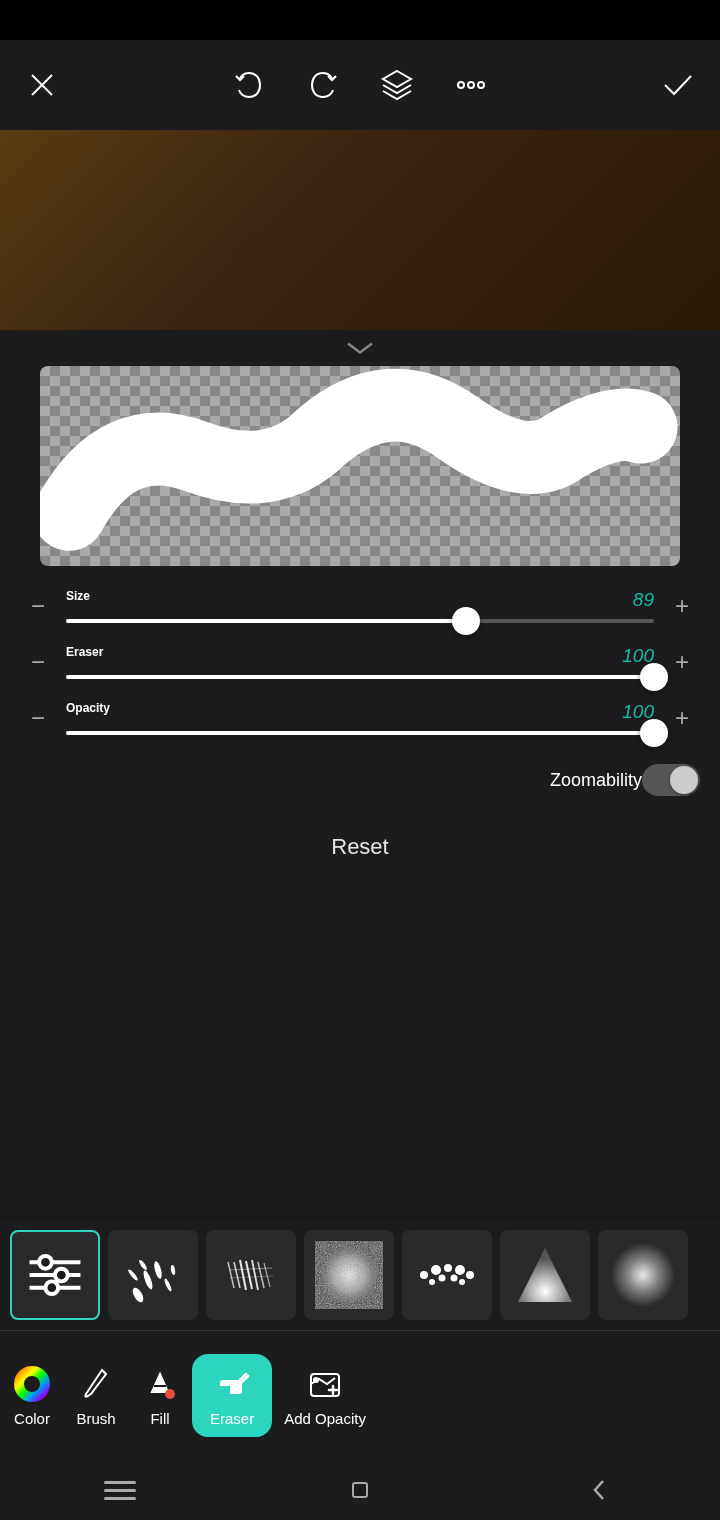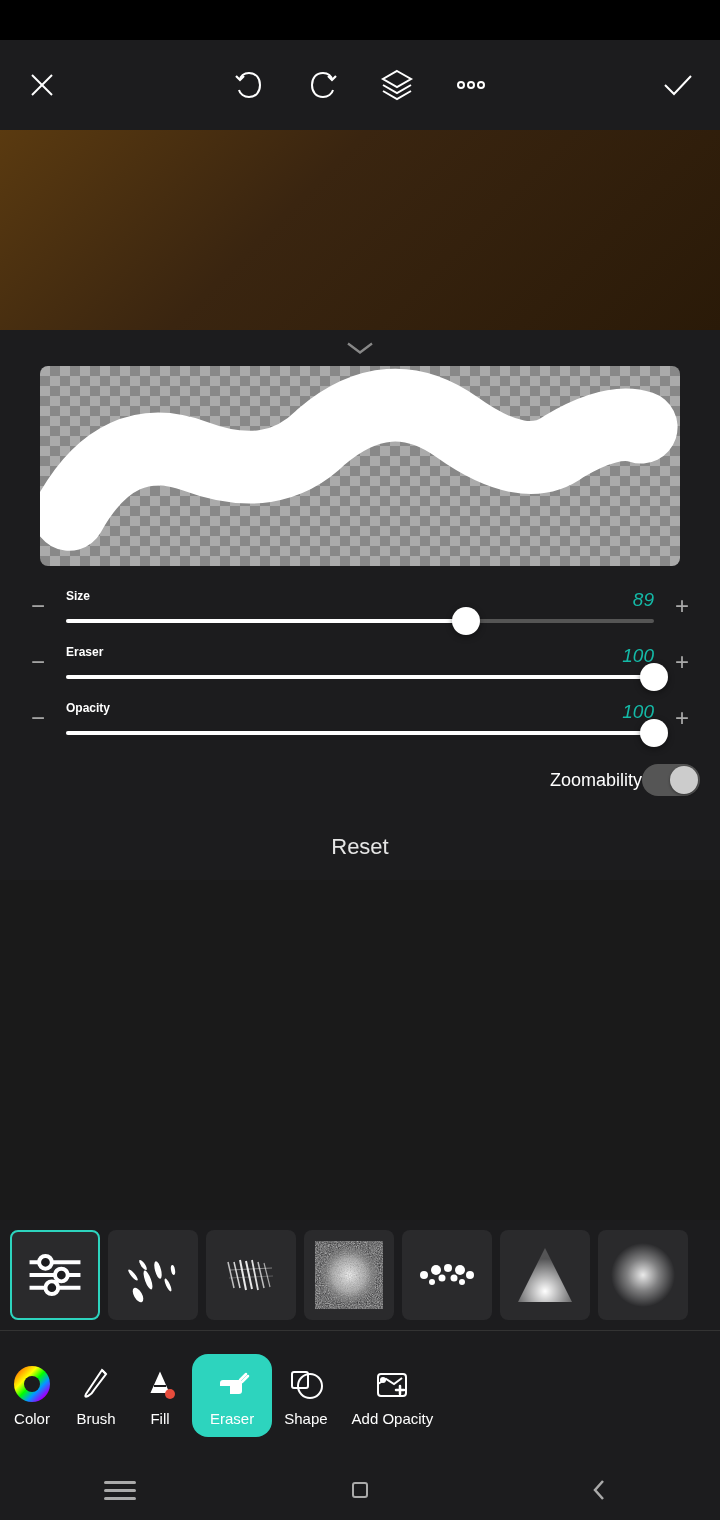--- a/index.html
+++ b/index.html
@@ -592,29 +592,20 @@
       <svg width="36" height="36" viewBox="0 0 36 36" fill="none">
         <rect x="6" y="14" width="22" height="14" rx="3" fill="white"></rect>
         <rect x="6" y="20" width="10" height="8" rx="0 0 3 3" fill="#2dd4be"></rect>
         <line x1="26" y1="14" x2="32" y2="8" stroke="white" stroke-width="2.5" stroke-linecap="round"></line>
         <line x1="28" y1="16" x2="34" y2="10" stroke="white" stroke-width="2.5" stroke-linecap="round"></line>
       </svg>
     </div>
     <span class="bottom-tool-label">Eraser</span>
   </div>
 
-  <div class="bottom-tool">
-    <div class="bottom-tool-icon">
-      <svg width="36" height="36" viewBox="0 0 36 36" fill="none" stroke="#fff" stroke-width="2">
-        <circle cx="22" cy="20" r="12"></circle>
-        <rect x="4" y="6" width="16" height="16" rx="2"></rect>
-      </svg>
-    </div>
-    <span class="bottom-tool-label">Shape</span>
-  </div>
 
   <div class="bottom-tool">
     <div class="bottom-tool-icon">
       <svg width="36" height="36" viewBox="0 0 36 36" fill="none" stroke="#fff" stroke-width="2">
         <rect x="4" y="8" width="28" height="22" rx="3"></rect>
         <polyline points="4,18 12,13 20,18 28,12"></polyline>
         <circle cx="9" cy="14" r="3" fill="#fff" stroke="none"></circle>
         <line x1="22" y1="24" x2="30" y2="24" stroke="#fff" stroke-width="2.5" stroke-linecap="round"></line>
         <line x1="26" y1="20" x2="26" y2="28" stroke="#fff" stroke-width="2.5" stroke-linecap="round"></line>
       </svg>

